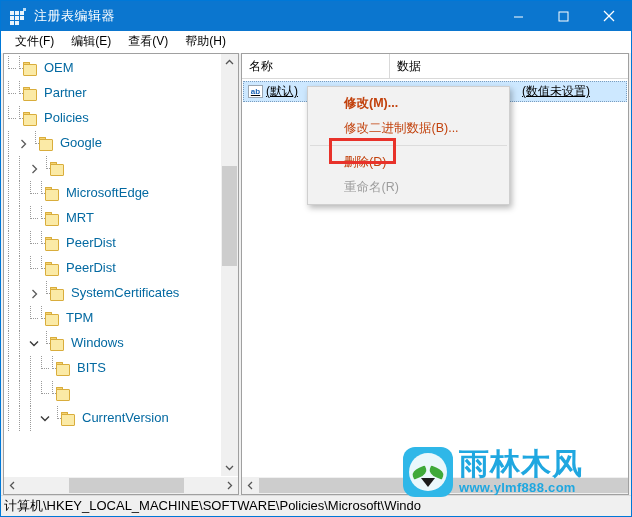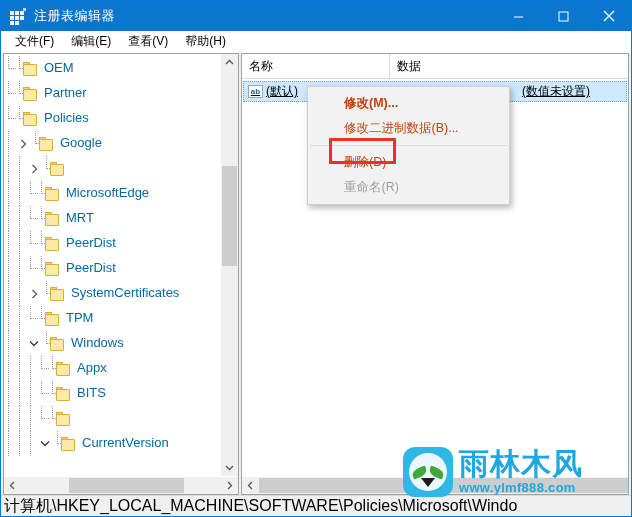--- a/index.html
+++ b/index.html
@@ -385,21 +385,21 @@
     height: 20px;
     flex: 0 0 auto;
     background: #f0f0f0;
     border-top: 1px solid #dcdcdc;
     display: flex;
     align-items: center;
     padding-left: 3px;
     overflow: hidden;
   }
   #status-text {
-    font-size: 16px;
+    font-size: 13px;
     color: #000000;
     white-space: nowrap;
   }
 
   
   #watermark {
     position: absolute;
     left: 403px;
     top: 444px;
     width: 248px;
@@ -648,32 +648,20 @@
                 <svg width="10" height="7" viewBox="0 0 10 7">
                   <polyline points="1,1.5 5,5.5 9,1.5" fill="none" stroke="#3a3a3a" stroke-width="1.4"></polyline>
                 </svg>
               </span>
               <span class="guide elbow" style="width: 8px;"></span>
               <span class="folder">
                 <span class="tab"></span>
                 <span class="body"></span>
               </span>
               <span class="tree-label">Windows</span>
-            </div>
-            <div class="tree-row">
-              <span class="guide"></span>
-              <span class="guide"></span>
-              <span class="guide"></span>
-              <span class="guide elbow"></span>
-              <span class="guide elbow" style="width: 8px;"></span>
-              <span class="folder">
-                <span class="tab"></span>
-                <span class="body"></span>
-              </span>
-              <span class="tree-label">Appx</span>
             </div>
             <div class="tree-row">
               <span class="guide"></span>
               <span class="guide"></span>
               <span class="guide"></span>
               <span class="guide elbow"></span>
               <span class="guide elbow" style="width: 8px;"></span>
               <span class="folder">
                 <span class="tab"></span>
                 <span class="body"></span>

